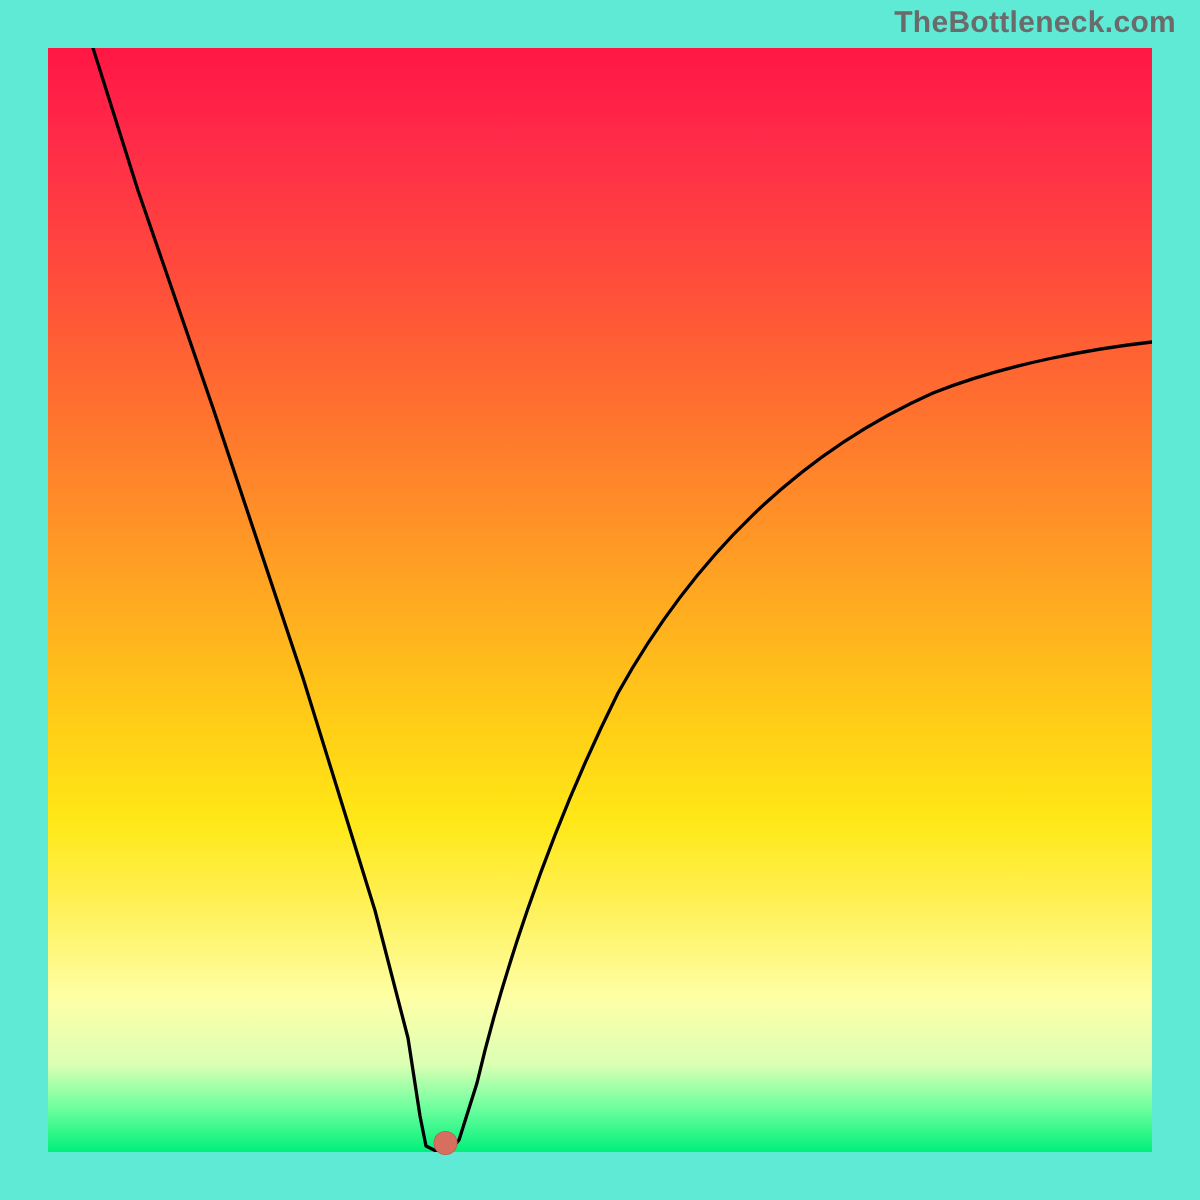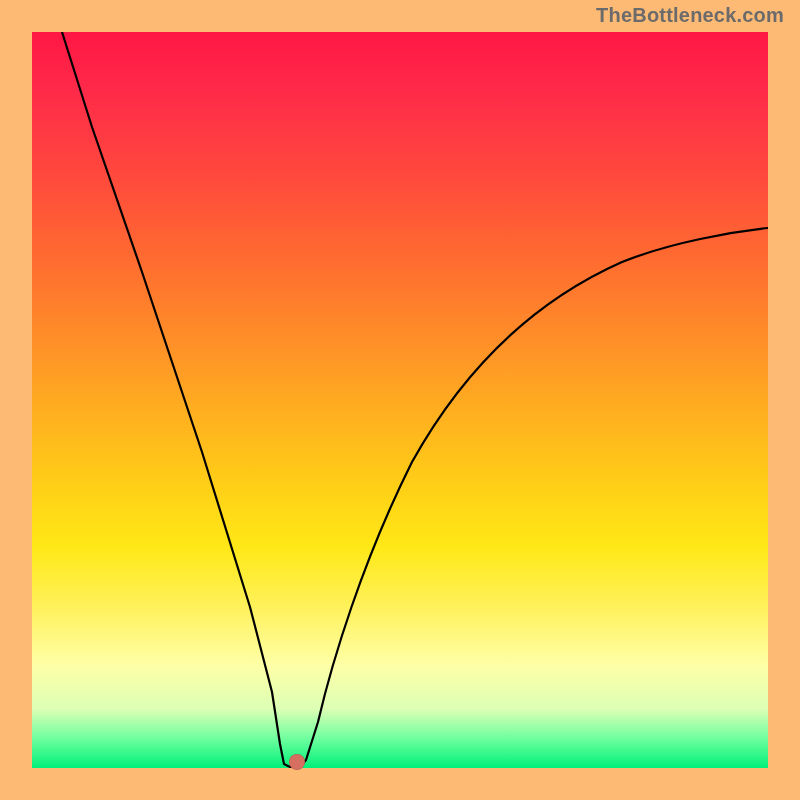--- a/index.html
+++ b/index.html
@@ -8,21 +8,21 @@
     width: 800px;
     height: 800px;
     background: #000;
     overflow: hidden;
     font-family: Arial, Helvetica, sans-serif;
   }
   .frame {
     position: relative;
     width: 800px;
     height: 800px;
-    background: #fdba74;
+    background: #5eead4;
   }
   .plot-area {
     position: absolute;
     left: 32px;
     top: 32px;
     width: 736px;
     height: 736px;
     
     background: linear-gradient(
       to bottom,

